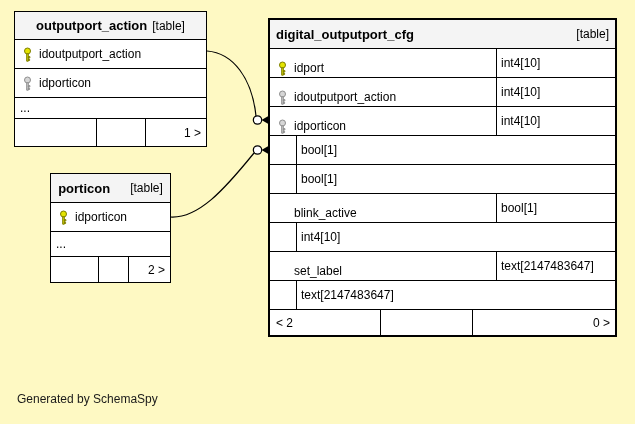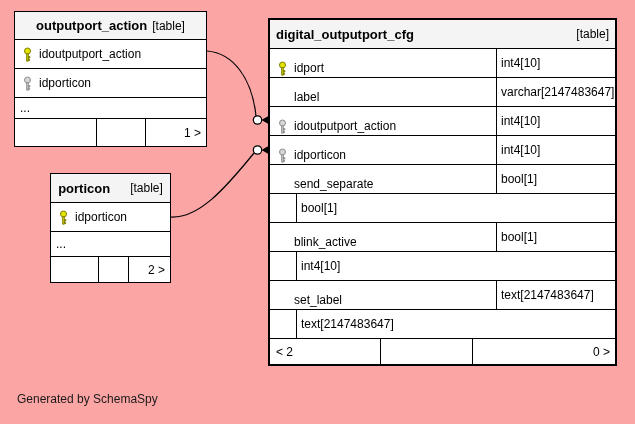--- a/index.html
+++ b/index.html
@@ -1,17 +1,17 @@
 <!DOCTYPE html>
 <html><head>
 <meta charset="utf-8">
 <style>
   html,body { margin:0; padding:0; background:#ffffff; }
   .stage {
-    position:relative; width:635px; height:424px; background:#fca5a5;
+    position:relative; width:635px; height:424px; background:#fef9c3;
     font-family:"Liberation Sans", sans-serif; color:#000;
     overflow:hidden;
   }
   svg.connectors { position:absolute; left:0; top:0; z-index:1; }
   .tbl {
     position:absolute; background:#fff; border:1px solid #000;
     box-sizing:border-box; z-index:2; font-size:12px;
   }
   .tbl.focus { border-width:2px; }
   .tbl-header {
@@ -158,27 +158,20 @@
           <svg class="key-icon" width="9" height="15" viewBox="0 0 9 15">
               <circle class="head" cx="4.5" cy="4" r="3"></circle>
               <path class="stem" d="M3.7 6.8 h1.6 v7.4 h-1.6 z M5.3 9.6 h1.6 v1.3 h-1.6 z M5.3 12.2 h1.3 v1.3 h-1.3 z"></path>
             </svg>
         </span>
         <span>idport</span>
       </span>
       <span class="cell-type">int4[10]</span>
     </div>
 
-    <div class="row">
-      <span class="cell-name">
-        <span class="key-slot"></span>
-        <span>label</span>
-      </span>
-      <span class="cell-type">varchar[2147483647]</span>
-    </div>
 
     <div class="row">
       <span class="cell-name">
         <span class="key-slot key-foreign">
           <svg class="key-icon" width="9" height="15" viewBox="0 0 9 15">
               <circle class="head" cx="4.5" cy="4" r="3"></circle>
               <path class="stem" d="M3.7 6.8 h1.6 v7.4 h-1.6 z M5.3 9.6 h1.6 v1.3 h-1.6 z M5.3 12.2 h1.3 v1.3 h-1.3 z"></path>
             </svg>
         </span>
         <span>idoutputport_action</span>
@@ -193,24 +186,20 @@
               <circle class="head" cx="4.5" cy="4" r="3"></circle>
               <path class="stem" d="M3.7 6.8 h1.6 v7.4 h-1.6 z M5.3 9.6 h1.6 v1.3 h-1.6 z M5.3 12.2 h1.3 v1.3 h-1.3 z"></path>
             </svg>
         </span>
         <span>idporticon</span>
       </span>
       <span class="cell-type">int4[10]</span>
     </div>
 
     <div class="row">
-      <span class="cell-name">
-        <span class="key-slot"></span>
-        <span>send_separate</span>
-      </span>
       <span class="cell-type">bool[1]</span>
     </div>
 
     <div class="row">
       <span class="cell-type">bool[1]</span>
     </div>
 
     <div class="row">
       <span class="cell-name">
         <span class="key-slot"></span>

